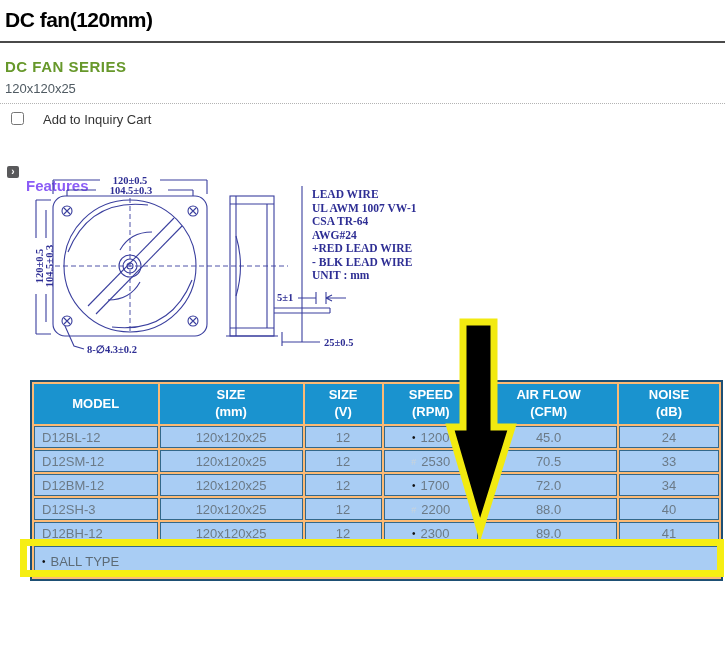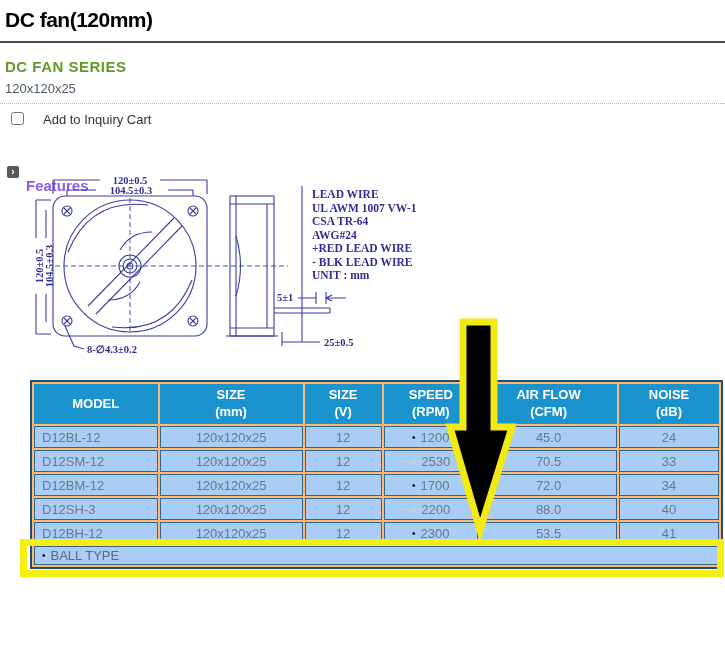--- a/index.html
+++ b/index.html
@@ -32,21 +32,21 @@
   .dwg-dim  { font-family:"Liberation Serif", serif; font-size:10.5px; font-weight:bold; fill:#2e2e94; }
 
   .spec-table { position:absolute; left:30px; top:380px; width:693px;
                 border-collapse:separate; border-spacing:2px;
                 background:#fdba74; border:2px solid #1d4f74; }
   .spec-table th { background:#1a93cf; color:#fff; font-size:13px; font-weight:bold;
                    height:40px; text-align:center; line-height:1.3; border:1px solid #1a93cf; }
   .spec-table td { background:#a9cdf4; border:1px solid #33688a; color:#6b7a87;
                    font-size:13px; height:22px; text-align:center; }
   .spec-table td.c-model { text-align:left; padding-left:7px; }
-  .spec-table td.c-footer { text-align:left; padding-left:7px; color:#5d6b76; height:19px; }
+  .spec-table td.c-footer { text-align:left; padding-left:7px; color:#5d6b76; height:31px; }
   .marker { display:inline-block; margin-right:5px; }
   .marker-ball { color:#111; font-size:10px; vertical-align:1px; }
   .marker-sleeve { color:#c9d3da; font-size:9px; vertical-align:1px; }
   .footer-bullet { color:#111; font-size:10px; margin-right:5px; vertical-align:1px; }
 
   .row-highlight { position:absolute; left:20px; top:539px; width:704px; height:38px;
                    border:7px solid #f6ee12; pointer-events:none; }
   .big-arrow { position:absolute; left:440px; top:315px; pointer-events:none; }
 </style>
 </head>
@@ -216,21 +216,21 @@
       <td><span>12</span></td>
       <td><span class="marker marker-sleeve">#</span><span>2200</span></td>
       <td><span>88.0</span></td>
       <td><span>40</span></td>
     </tr>
         <tr>
       <td class="c-model"><span>D12BH-12</span></td>
       <td><span>120x120x25</span></td>
       <td><span>12</span></td>
       <td><span class="marker marker-ball">•</span><span>2300</span></td>
-      <td><span>53.5</span></td>
+      <td><span>89.0</span></td>
       <td><span>41</span></td>
     </tr>
       </tbody>
     <tfoot>
       <tr>
         <td class="c-footer" colspan="6">
           <span class="footer-bullet">•</span><span>BALL TYPE</span>
         </td>
       </tr>
     </tfoot>

